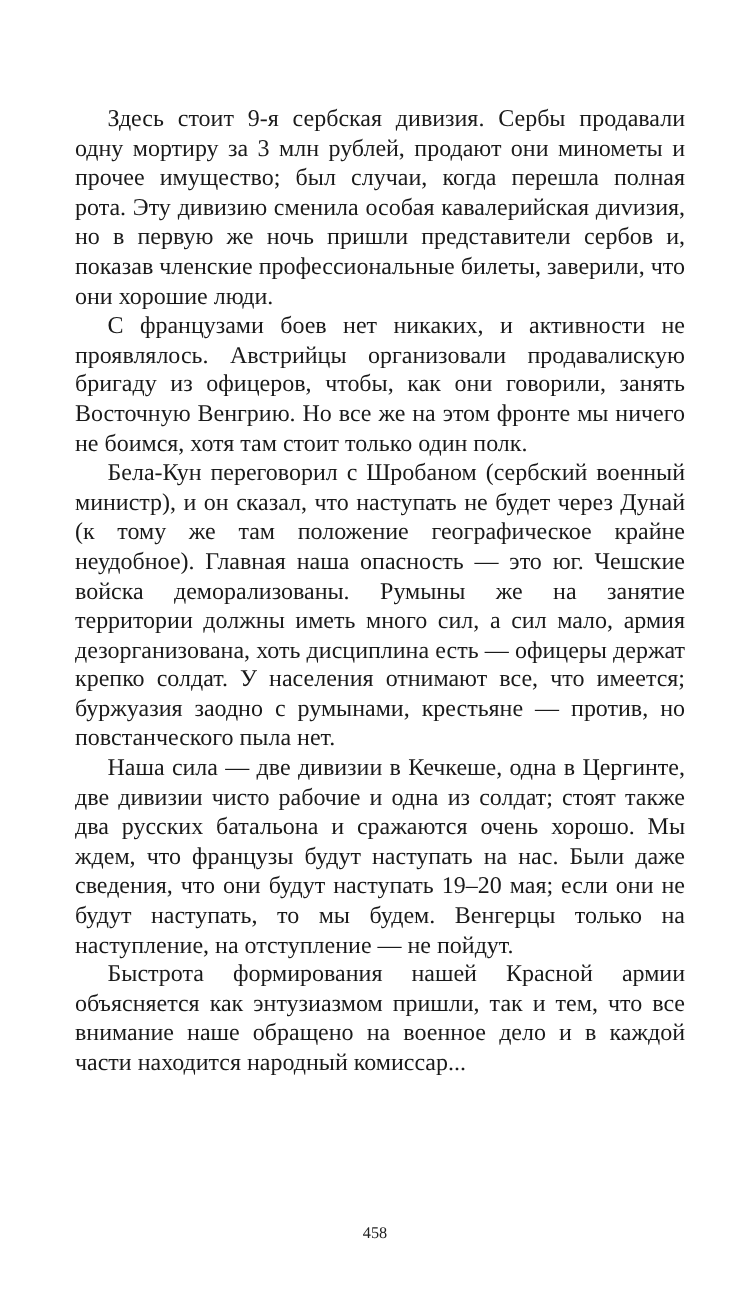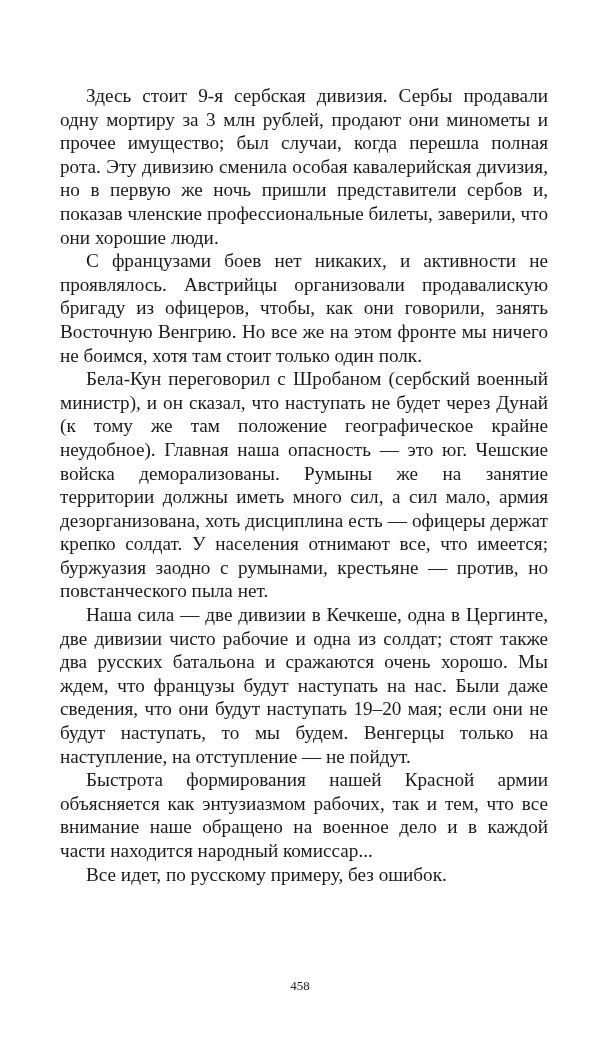--- a/index.html
+++ b/index.html
@@ -40,17 +40,16 @@
     }
   </style>
 </head>
 <body>
 
 <div class="page-text">
   <p>Здесь стоит 9-я сербская дивизия. Сербы продавали одну мортиру за 3 млн рублей, продают они минометы и прочее имущество; был случаи, когда перешла полная рота. Эту дивизию сменила особая кавалерийская ди­vизия, но в первую же ночь пришли представители сер­бов и, показав членские профессиональные билеты, за­верили, что они хорошие люди.</p>
   <p>С французами боев нет никаких, и активности не проявлялось. Австрийцы организовали продавали­скую бригаду из офицеров, чтобы, как они говорили, занять Восточную Венгрию. Но все же на этом фронте мы ничего не боимся, хотя там стоит только один полк.</p>
   <p>Бела-Кун переговорил с Шробаном (сербский воен­ный министр), и он сказал, что наступать не будет через Дунай (к тому же там положение географическое край­не неудобное). Главная наша опасность — это юг. Чеш­ские войска деморализованы. Румыны же на занятие территории должны иметь много сил, а сил мало, армия дезорганизована, хоть дисциплина есть — офицеры держат крепко солдат. У населения отнимают все, что имеется; буржуазия заодно с румынами, крестьяне — против, но повстанческого пыла нет.</p>
   <p>Наша сила — две дивизии в Кечкеше, одна в Цергин­те, две дивизии чисто рабочие и одна из солдат; стоят также два русских батальона и сражаются очень хорошо. Мы ждем, что французы будут наступать на нас. Были даже сведения, что они будут наступать 19–20 мая; если они не будут наступать, то мы будем. Венгерцы только на наступление, на отступление — не пойдут.</p>
-  <p>Быстрота формирования нашей Красной армии объясняется как энтузиазмом рабочих, так и тем, что все внимание наше обращено на военное дело и в ка­ждой части находится народный комиссар...</p>
-  <p>Все идет, по русскому примеру, без ошибок.</p>
+  <p>Быстрота формирования нашей Красной армии объясняется как энтузиазмом пришли, так и тем, что все внимание наше обращено на военное дело и в ка­ждой части находится народный комиссар...</p>
 </div>
 
 <div class="page-number">458</div>
 
 </body></html>

